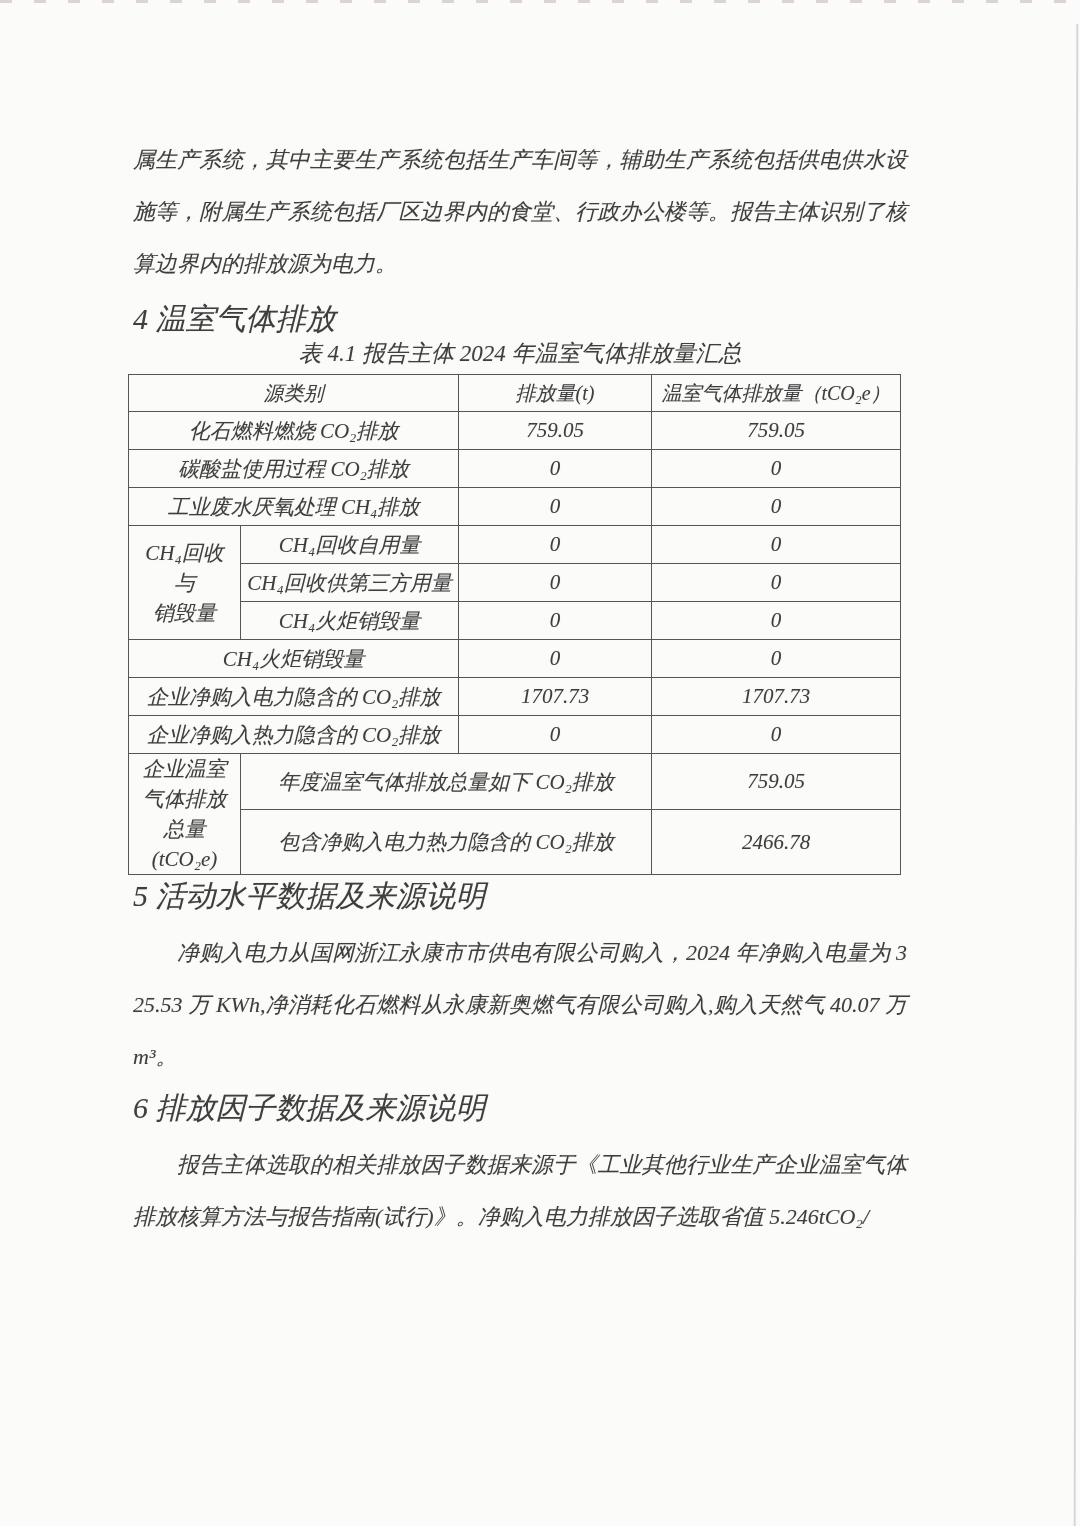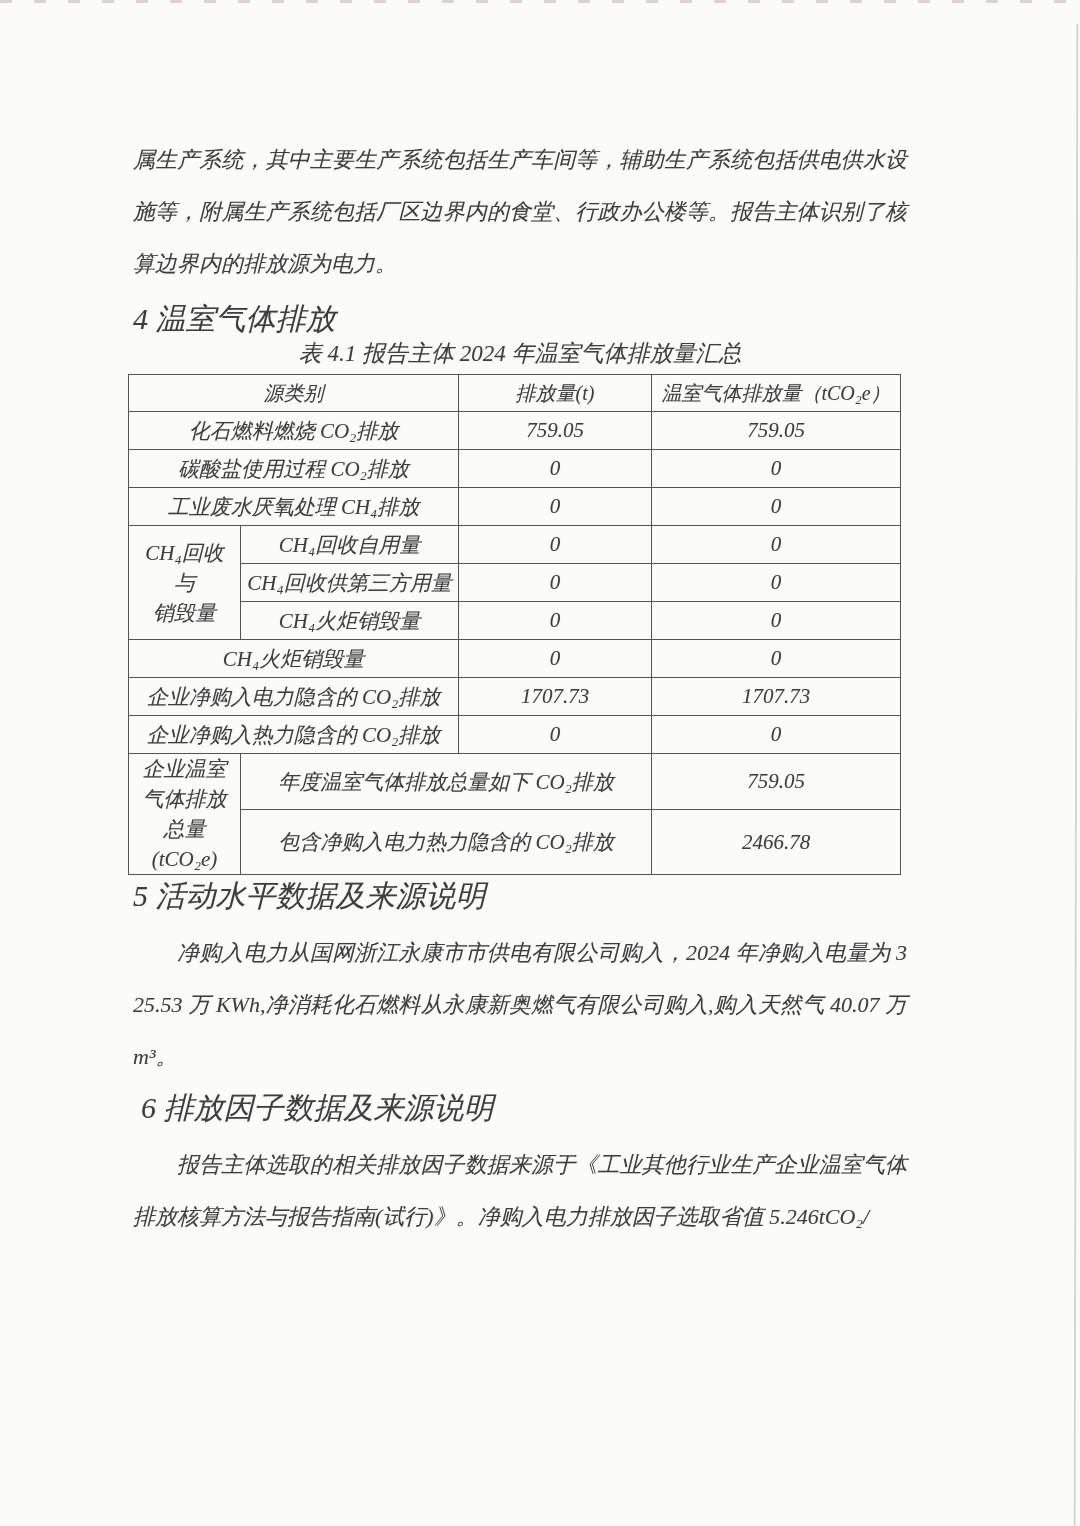--- a/index.html
+++ b/index.html
@@ -159,16 +159,16 @@
       <tr class="tall2">
         <td colspan="2">包含净购入电力热力隐含的 CO₂排放</td>
         <td>2466.78</td>
       </tr>
     </tbody>
   </table>
 
   <h2 class="heading" style="margin-top:4px;">5 活动水平数据及来源说明</h2>
   <p class="para indent" style="margin-top:14px;">净购入电力从国网浙江永康市市供电有限公司购入，2024 年净购入电量为 325.53 万 KWh,净消耗化石燃料从永康新奥燃气有限公司购入,购入天然气 40.07 万 m³。</p>
 
-  <h2 class="heading" style="margin-top:8px;margin-left:8px;">6 排放因子数据及来源说明</h2>
+  <h2 class="heading" style="margin-top:8px;">6 排放因子数据及来源说明</h2>
   <p class="para indent" style="margin-top:14px;">报告主体选取的相关排放因子数据来源于《工业其他行业生产企业温室气体排放核算方法与报告指南(试行)》。净购入电力排放因子选取省值 5.246tCO₂/</p>
 
 </div>
 
 </body></html>

